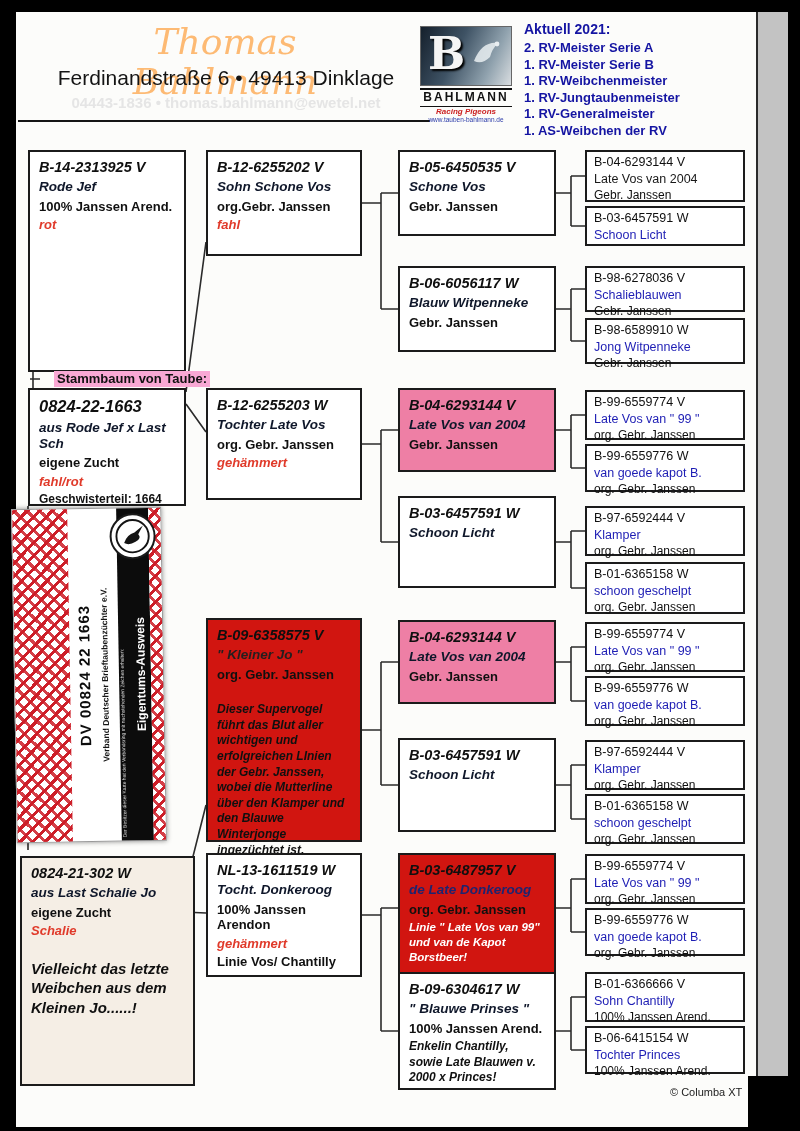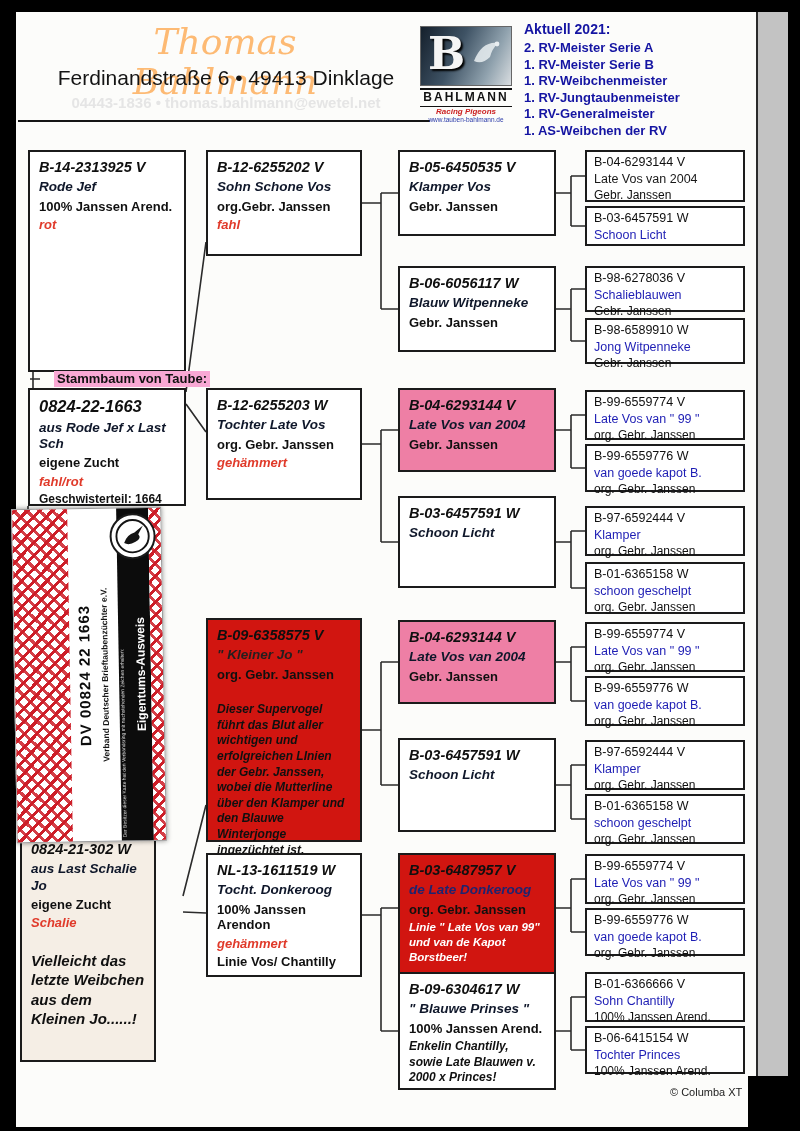--- a/index.html
+++ b/index.html
@@ -120,21 +120,21 @@
 <div class="stamm-label">Stammbaum von Taube:</div>
 
 <div class="bx" style="left:28px;top:388px;width:158px;height:118px">
   <div class="ring bigring">0824-22-1663</div>
   <div class="bn">aus Rode Jef x Last Sch</div>
   <div class="ln">eigene Zucht</div>
   <div class="rn">fahl/rot</div>
   <div class="ln ln-sm">Geschwisterteil: 1664</div>
 </div>
 
-<div class="bx beige" style="left:20px;top:832px;width:136px;height:230px">
+<div class="bx beige" style="left:20px;top:856px;width:175px;height:230px">
   <div class="ring">0824-21-302 W</div>
   <div class="bn">aus Last Schalie Jo</div>
   <div class="ln">eigene Zucht</div>
   <div class="rn">Schalie</div>
   <div class="nt" style="font-size:15px">Vielleicht das letzte Weibchen aus dem Kleinen Jo......!</div>
 </div>
 
 <div class="card">
   <div class="checker chk-l"></div>
   <div class="card-ring">DV 00824 22 1663</div>
@@ -176,21 +176,21 @@
 <div class="bx" style="left:206px;top:853px;width:156px;height:124px">
   <div class="ring">NL-13-1611519 W</div>
   <div class="bn">Tocht. Donkeroog</div>
   <div class="ln">100% Janssen Arendon</div>
   <div class="rn">gehämmert</div>
   <div class="ln">Linie Vos/ Chantilly</div>
 </div>
 
 <div class="bx" style="left:398px;top:150px;width:158px;height:86px">
   <div class="ring">B-05-6450535 V</div>
-  <div class="bn">Klamper Vos</div>
+  <div class="bn">Schone Vos</div>
   <div class="ln">Gebr. Janssen</div>
 </div>
 
 <div class="bx" style="left:398px;top:266px;width:158px;height:86px">
   <div class="ring">B-06-6056117 W</div>
   <div class="bn">Blauw Witpenneke</div>
   <div class="ln">Gebr. Janssen</div>
 </div>
 
 <div class="bx pink" style="left:398px;top:388px;width:158px;height:84px">

